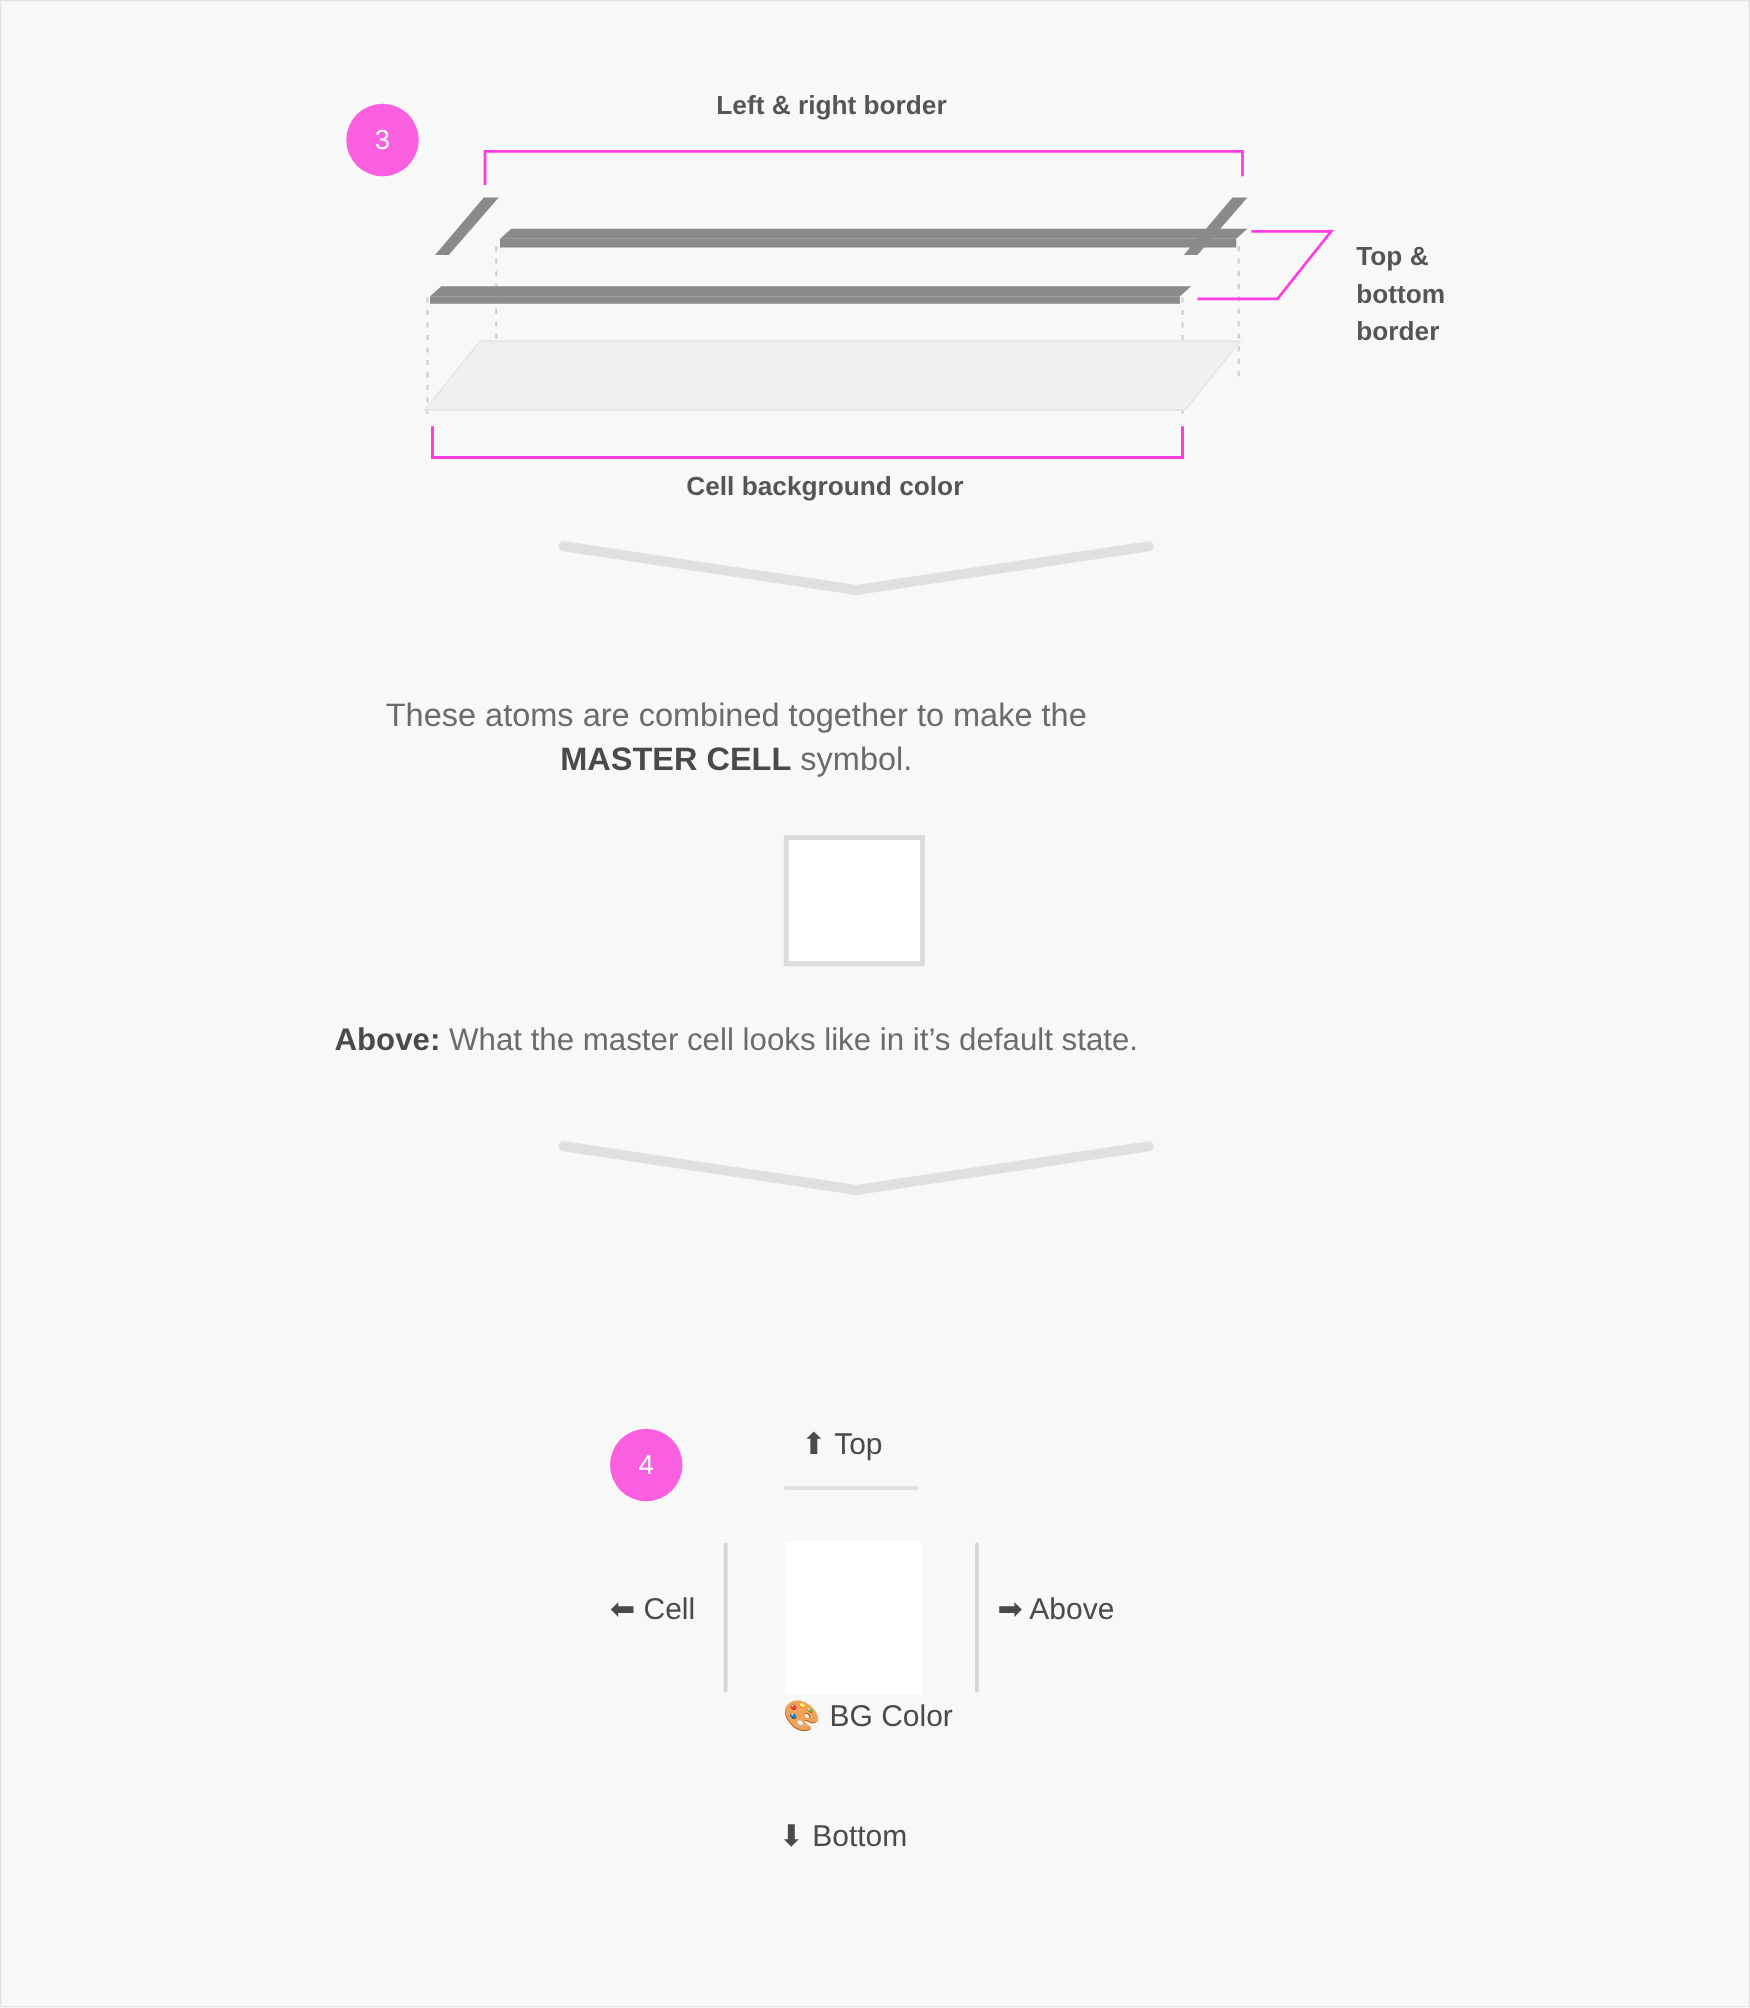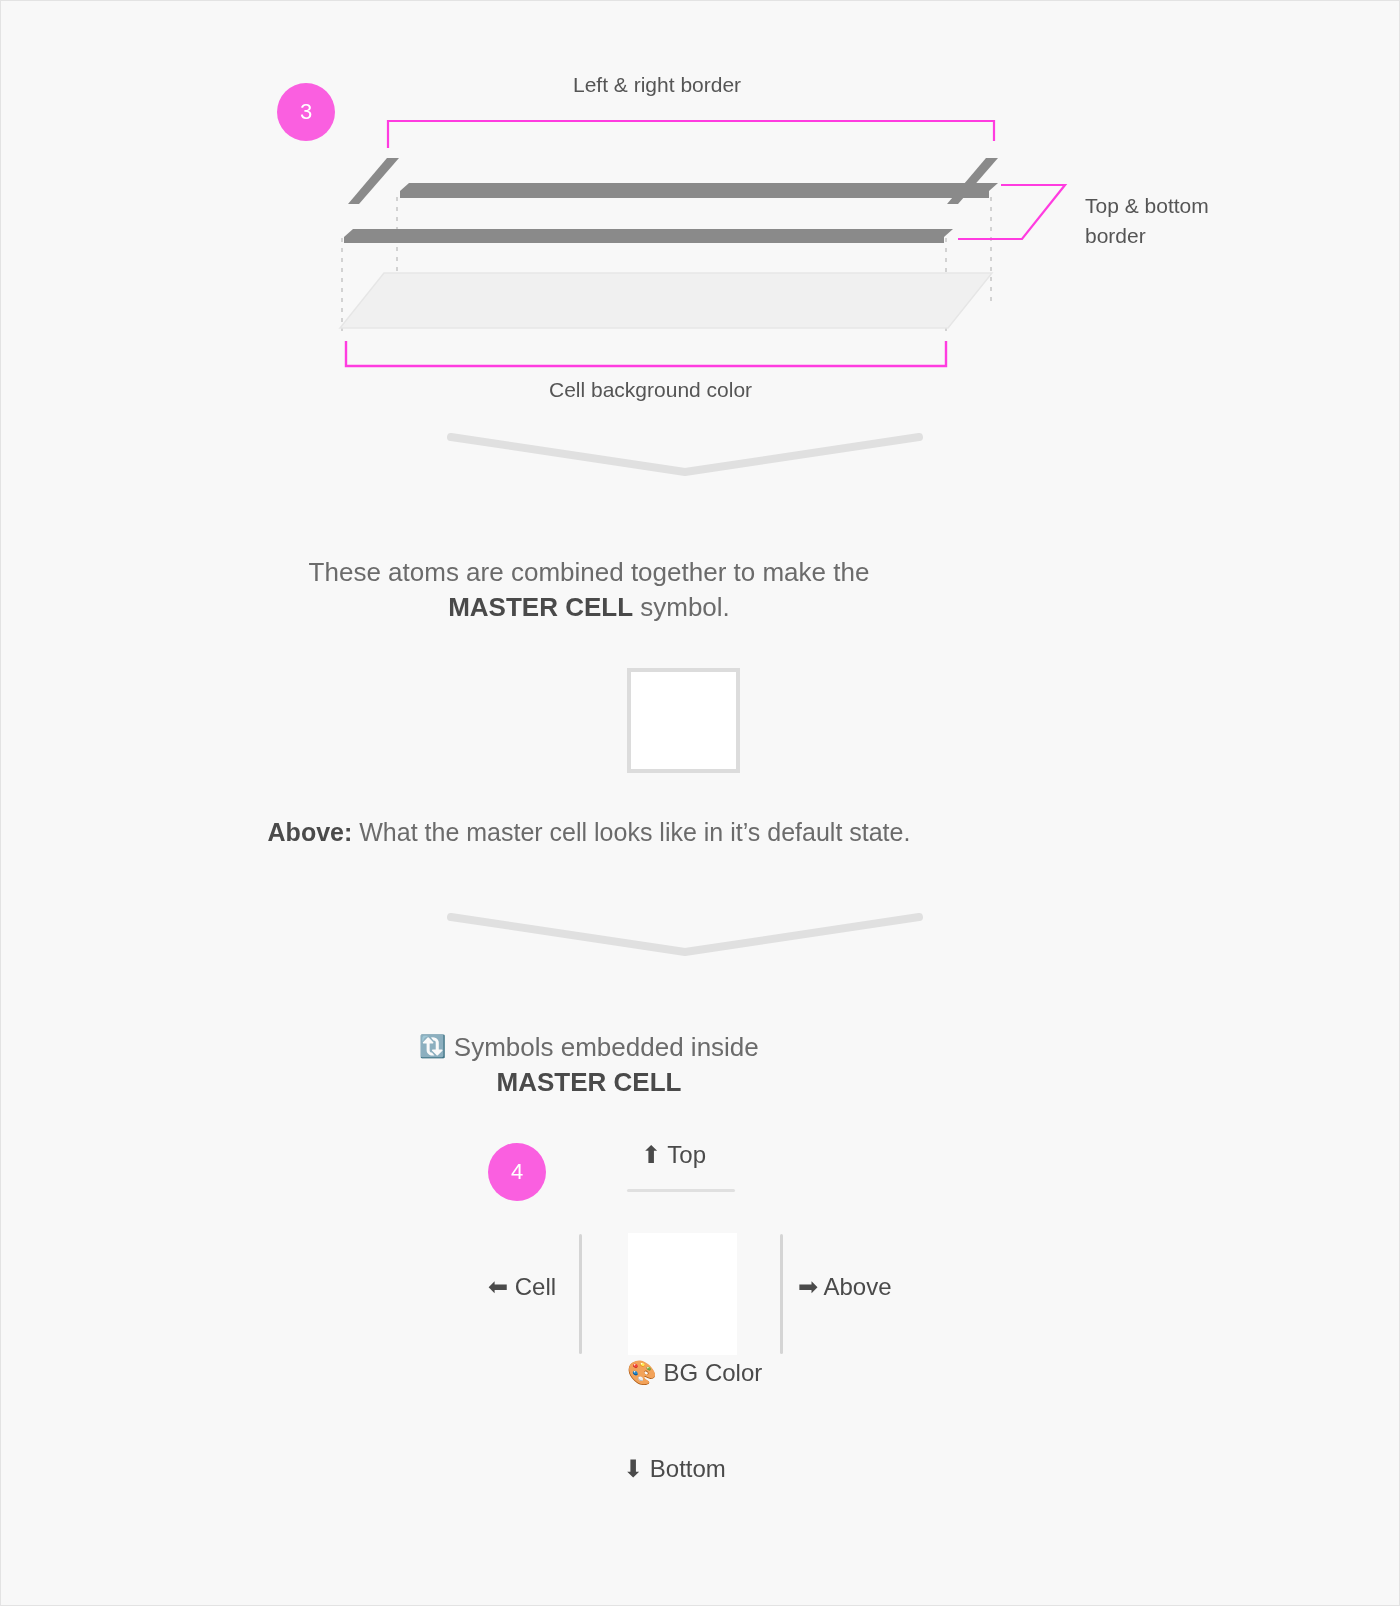--- a/index.html
+++ b/index.html
@@ -36,20 +36,21 @@
   #badge4 { left: 487px; top: 1142px; }
 
   
   #iso { position: absolute; left: 0; top: 0; width: 1400px; height: 420px; }
 
   .iso-label {
     position: absolute;
     font-size: 21px;
     color: #555;
     white-space: nowrap;
+    font-weight: bold;
   }
   #lbl-lr { left: 572px; top: 72px; }
   #lbl-bg { left: 548px; top: 377px; }
   #lbl-tb {
     left: 1084px; top: 190px;
     white-space: normal; width: 130px; line-height: 30px;
   }
 
   
   .para {
@@ -186,25 +187,20 @@
   <div id="mastercell"></div>
 
   <div class="para" id="para2">
     <b>Above:</b><span> What the master cell looks like in it’s default state.</span>
   </div>
 
   <svg class="chev" id="chev2" viewBox="0 0 1400 60">
     <path d="M450,443 L684,478 L918,443" fill="none" stroke="#e0e0e0" stroke-width="8" stroke-linecap="round" stroke-linejoin="round" transform="translate(0,-432)"></path>
   </svg>
 
-  <div class="para" id="para3">
-    <span class="emoji" style="color:#9b4dca;font-size:22px;vertical-align:2px;">🔃</span>
-    <span>Symbols embedded inside</span><br>
-    <b>MASTER CELL</b>
-  </div>
 
   <div id="badge4" class="badge">4</div>
 
   <div id="sym">
 
     <div class="sym-row" id="sym-top">
       <span class="arrow">⬆</span>
       <span>Top</span>
     </div>
     <div class="hline" id="hline-top"></div>

